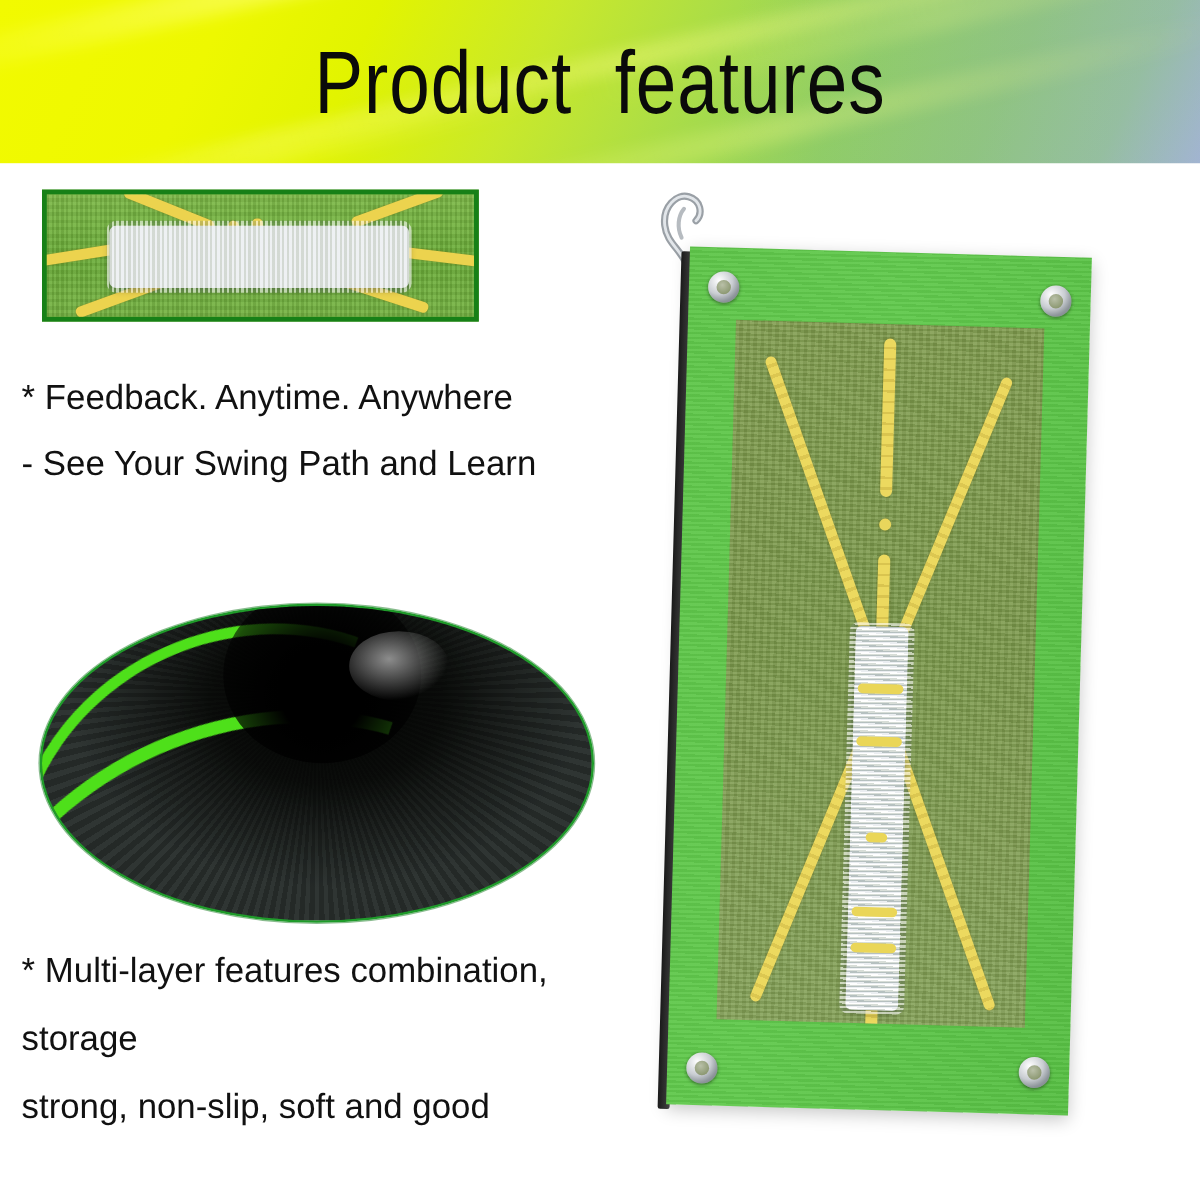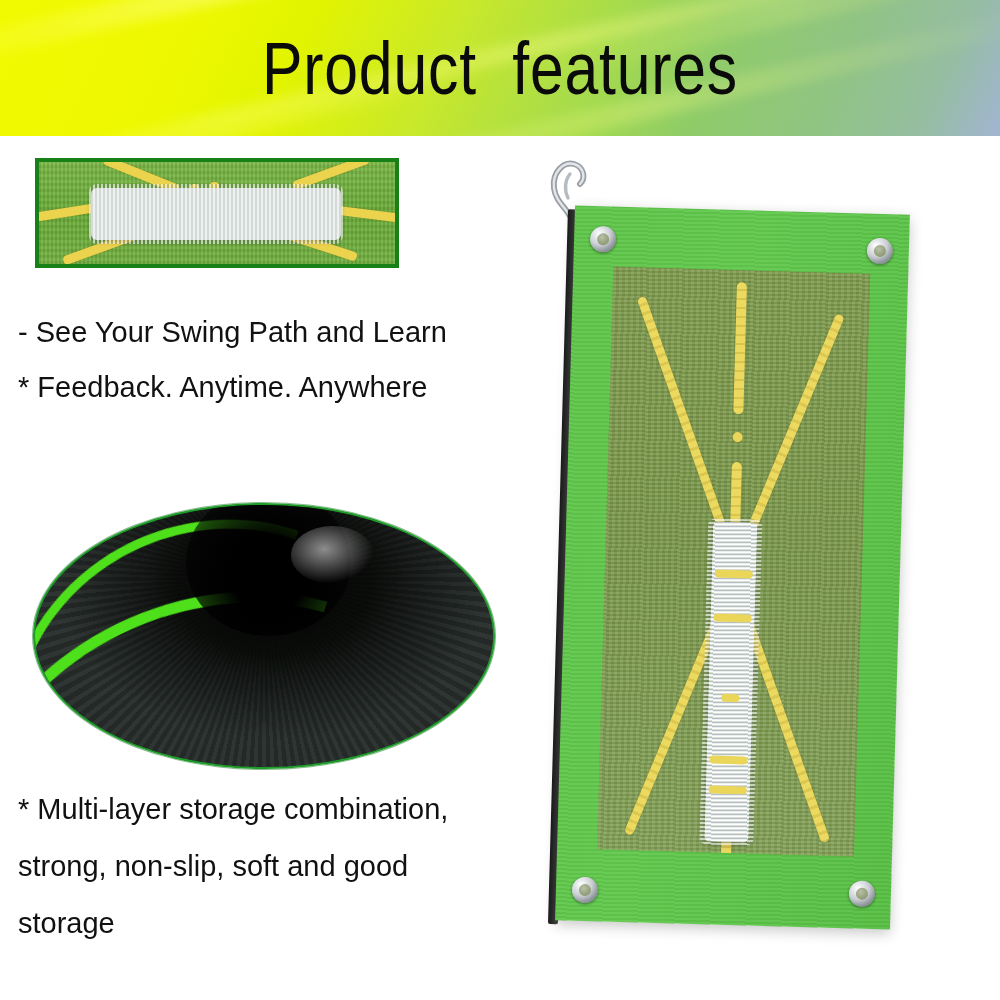--- a/index.html
+++ b/index.html
@@ -187,38 +187,38 @@
   <div class="yline" style="left:268px;top:46px;width:96px;transform:rotate(7deg);"></div>
   <div class="yline" style="left:22px;top:80px;width:86px;transform:rotate(-20deg);"></div>
   <div class="yline" style="left:224px;top:76px;width:96px;transform:rotate(18deg);"></div>
   <div class="yline" style="left:150px;top:22px;width:9px;height:40px;transform:rotate(4deg);"></div>
   <div class="yline" style="left:172px;top:20px;width:9px;height:46px;transform:rotate(-3deg);"></div>
 
   <div class="strip"></div>
 </div>
 
 <div class="txt-block" id="feedback-text">
+  <div class="ln">* Feedback. Anytime. Anywhere</div>
   <div class="ln">- See Your Swing Path and Learn</div>
-  <div class="ln">* Feedback. Anytime. Anywhere</div>
 </div>
 
 <div class="ellipse-photo">
   <div class="bristles"></div>
   <div class="arc arc-a"></div>
   <div class="arc arc-b"></div>
   <div class="arc arc-c"></div>
   <div class="arc arc-d"></div>
   <div class="hole"></div>
   <div class="gloss"></div>
 </div>
 
 <div class="txt-block" id="material-text">
-  <div class="ln">* Multi-layer storage combination,</div>
+  <div class="ln">* Multi-layer features combination,</div>
+  <div class="ln"> storage</div>
   <div class="ln"> strong, non-slip, soft and good</div>
-  <div class="ln"> storage</div>
 </div>
 
 <div class="product">
 
   <svg class="clip" viewBox="0 0 70 78">
     <path d="M34 74 C34 52, 16 48, 14 30 C12 14, 24 3, 34 6 C44 9, 46 20, 40 26" fill="none" stroke="#9aa0a6" stroke-width="6" stroke-linecap="round"></path>
     <path d="M34 74 C34 52, 16 48, 14 30 C12 14, 24 3, 34 6 C44 9, 46 20, 40 26" fill="none" stroke="#e2e6ea" stroke-width="2.4" stroke-linecap="round"></path>
     <path d="M30 16 C25 22, 24 32, 28 40" fill="none" stroke="#b6bbc0" stroke-width="3.4" stroke-linecap="round"></path>
   </svg>
 

